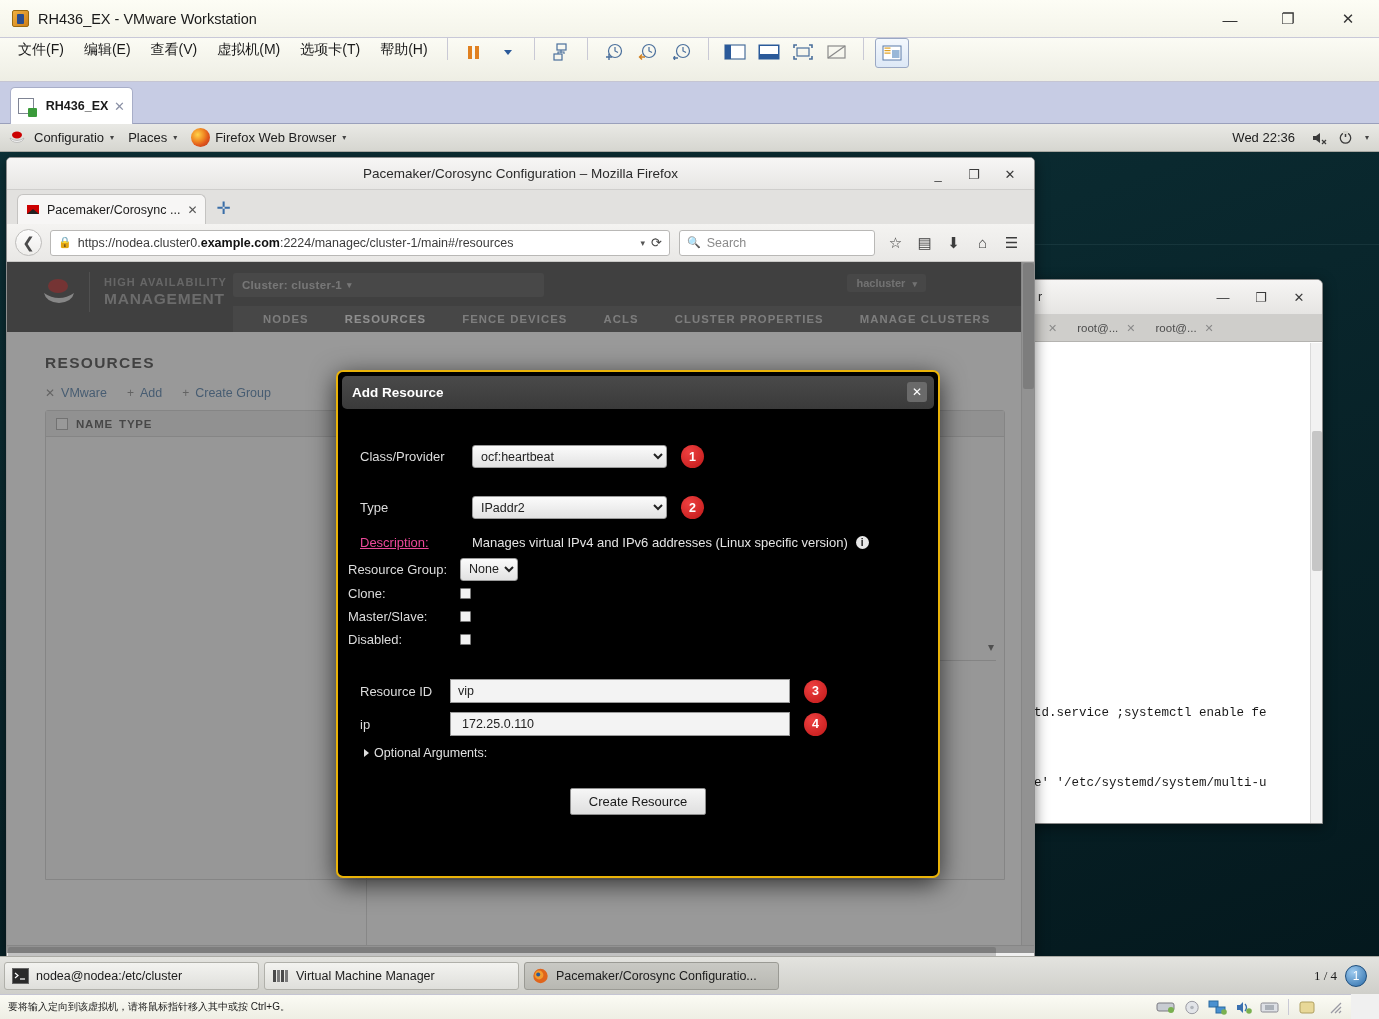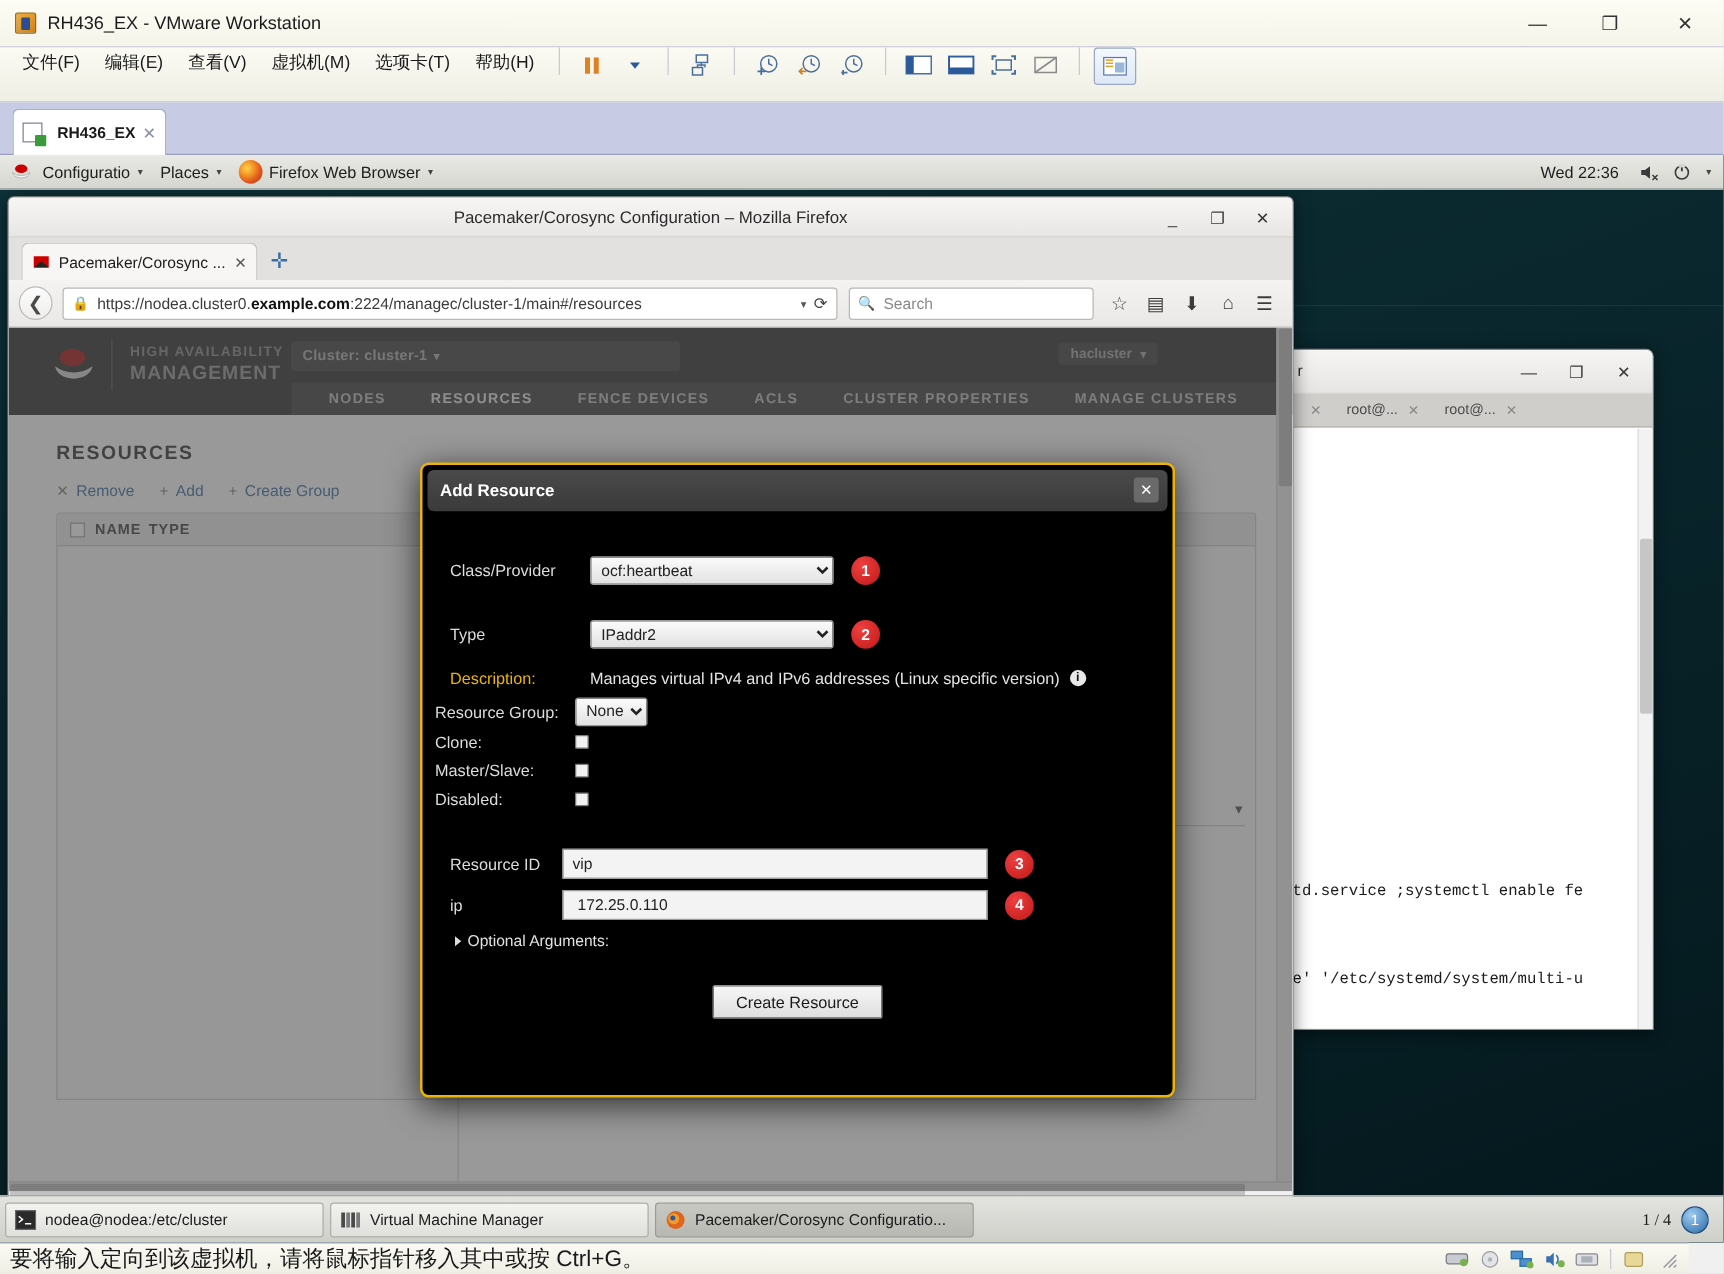--- a/index.html
+++ b/index.html
@@ -238,21 +238,21 @@
   }
   select.small { width: 58px; }
   .badge {
     width: 23px; height: 23px; border-radius: 50%;
     background: radial-gradient(circle at 35% 30%, #ee4040, #c01818);
     color: #fff; font-size: 12.5px; font-weight: bold;
     display: flex; align-items: center; justify-content: center; margin-left: 14px;
     box-shadow: 0 1px 2px rgba(0,0,0,0.5);
   }
   .desc-row { display: flex; align-items: center; padding-left: 22px; margin-top: 16px; margin-bottom: 6px; }
-  .desc-label { width: 112px; font-size: 13px; color: #eab308; }
+  .desc-label { width: 112px; font-size: 13px; color: #ec4899; text-decoration: underline; }
   .desc-text { font-size: 13px; color: #e4e4e4; }
   .info-i {
     display: inline-flex; width: 13px; height: 13px; border-radius: 50%;
     background: #e8e8e8; color: #111; font-size: 10px; font-weight: bold;
     align-items: center; justify-content: center; margin-left: 8px; vertical-align: middle;
   }
   .cbrow { display: flex; align-items: center; padding-left: 10px; height: 23px; }
   .cbrow .lbl { width: 112px; }
   .cb {
     width: 11px; height: 11px; background: #f2f2f2; border: 1px solid #7a7a7a; border-radius: 1px;
@@ -329,21 +329,21 @@
     width: 22px; height: 22px; border-radius: 50%;
     background: radial-gradient(circle at 35% 30%, #9ecbf0, #2a6ba8);
     border: 1px solid #1d4d7c; color: #fff; font-size: 12px;
     display: flex; align-items: center; justify-content: center;
   }
 
   
   .vm-status {
     position: absolute; left: 0; bottom: 0; width: 1351px; height: 25px;
     background: linear-gradient(#fbfbf4,#eeeee4); border-top: 1px solid #c5c5d3;
-    display: flex; align-items: center; padding: 0 8px; font-size: 18px; color: #1a1a1a;
+    display: flex; align-items: center; padding: 0 8px; font-size: 10px; color: #1a1a1a;
     z-index: 60;
   }
   .vm-status-icons { margin-left: auto; display: flex; align-items: center; }
   .vm-sicon { width: 22px; height: 17px; margin: 0 2px; display: flex; align-items: center; justify-content: center; }
   .vm-grip { width: 15px; height: 15px; margin-left: 8px; }
 </style>
 </head>
 <body>
 
 <div id="root">
@@ -613,21 +613,21 @@
             <div class="pcs-navitem">CLUSTER PROPERTIES</div>
             <div class="pcs-navitem">MANAGE CLUSTERS</div>
           </div>
         </div>
 
         <div class="pcs-body">
           <div class="pcs-h1">RESOURCES</div>
           <div class="pcs-actions">
             <div class="pcs-act">
               <span class="sym">✕</span>
-              <span>Remove</span>
+              <span>VMware</span>
             </div>
             <div class="pcs-act">
               <span class="sym">+</span>
               <span>Add</span>
             </div>
             <div class="pcs-act">
               <span class="sym">+</span>
               <span>Create Group</span>
             </div>
           </div>

